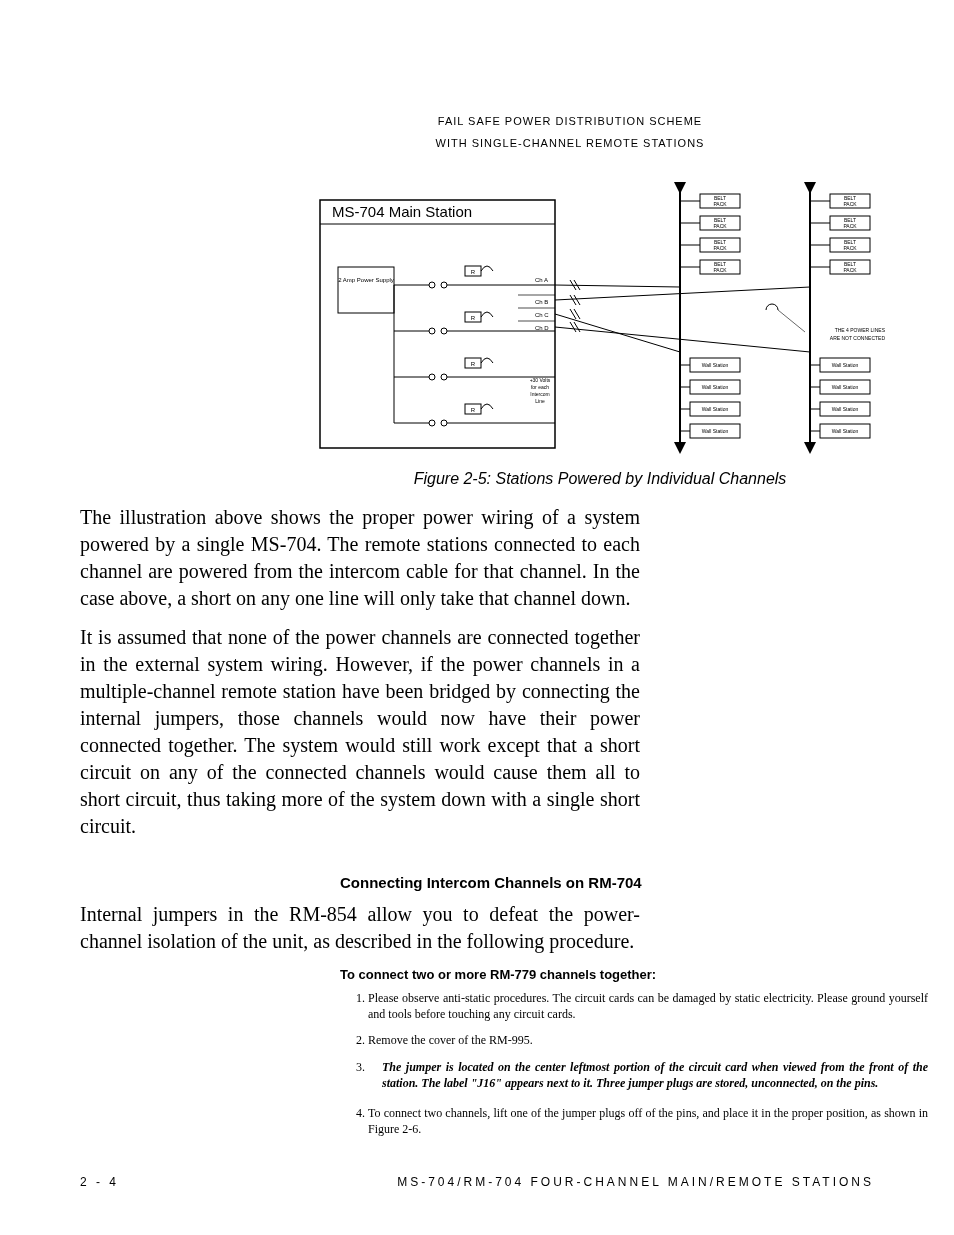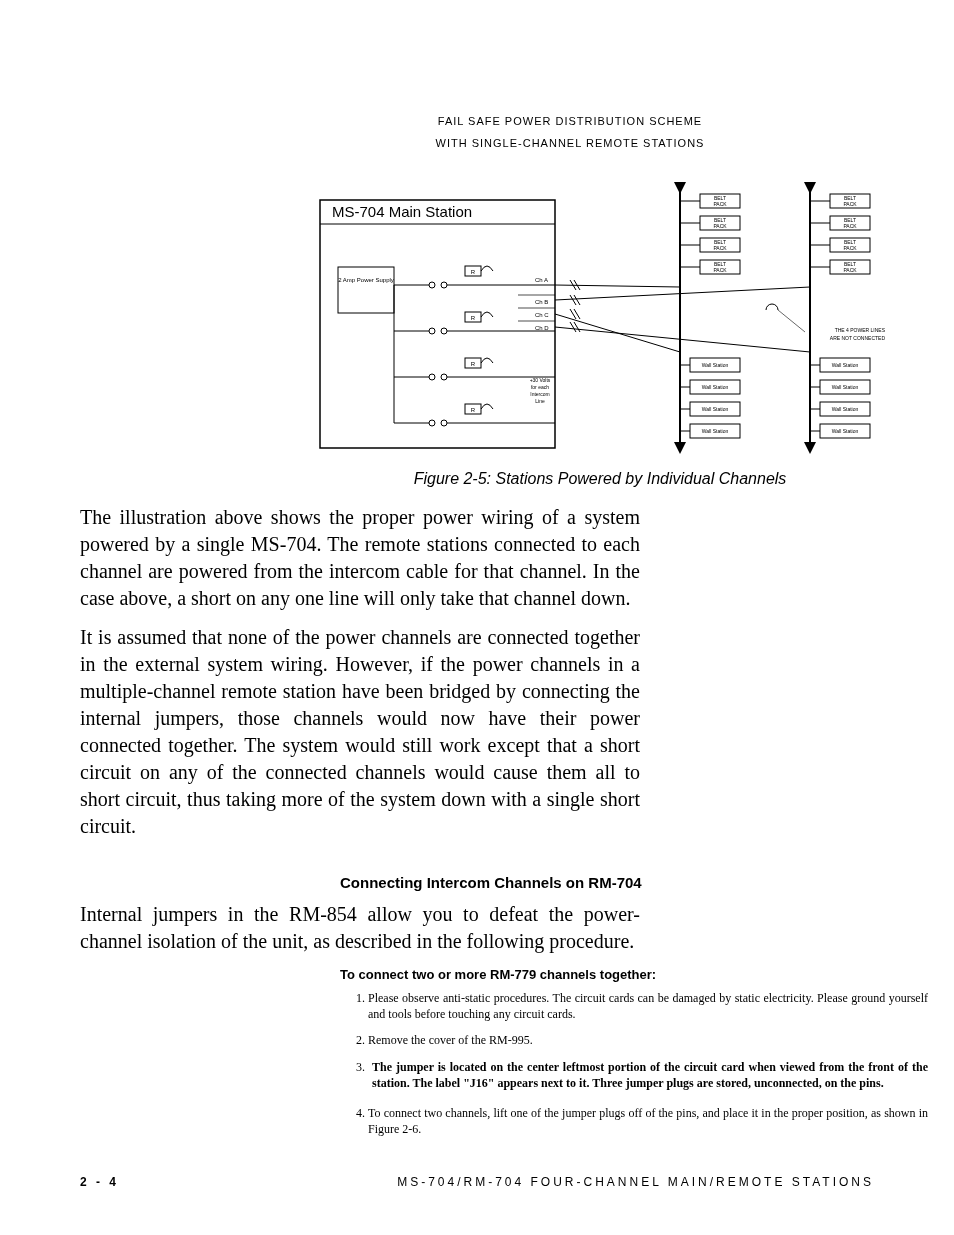--- a/index.html
+++ b/index.html
@@ -72,35 +72,36 @@
     width: 560px;
     padding-left: 28px;
     font-size: 12px;
     line-height: 1.35;
   }
   ol.steps li {
     margin-bottom: 10px;
     text-align: justify;
   }
   .note-italic {
+    font-style: italic;
     font-weight: bold;
-    margin: 8px 0 14px 4px;
+    margin: 8px 0 14px 14px;
   }
   .footer {
     position: absolute;
     bottom: 46px;
     left: 80px;
     right: 80px;
     display: flex;
     justify-content: space-between;
     font-family: Arial, Helvetica, sans-serif;
     font-size: 12px;
     letter-spacing: 3px;
   }
-  .footer .left { font-weight: bold; }
+  .footer .left { font-weight: normal; }
   .footer .right { font-weight: normal; margin-left: 39px; }
   
   .svg-title { font: 15px Arial, Helvetica, sans-serif; }
   .svg-small { font: 6px Arial, Helvetica, sans-serif; }
   .svg-tiny  { font: 5px Arial, Helvetica, sans-serif; }
 </style>
 </head>
 <body>
 
 <div class="page">

